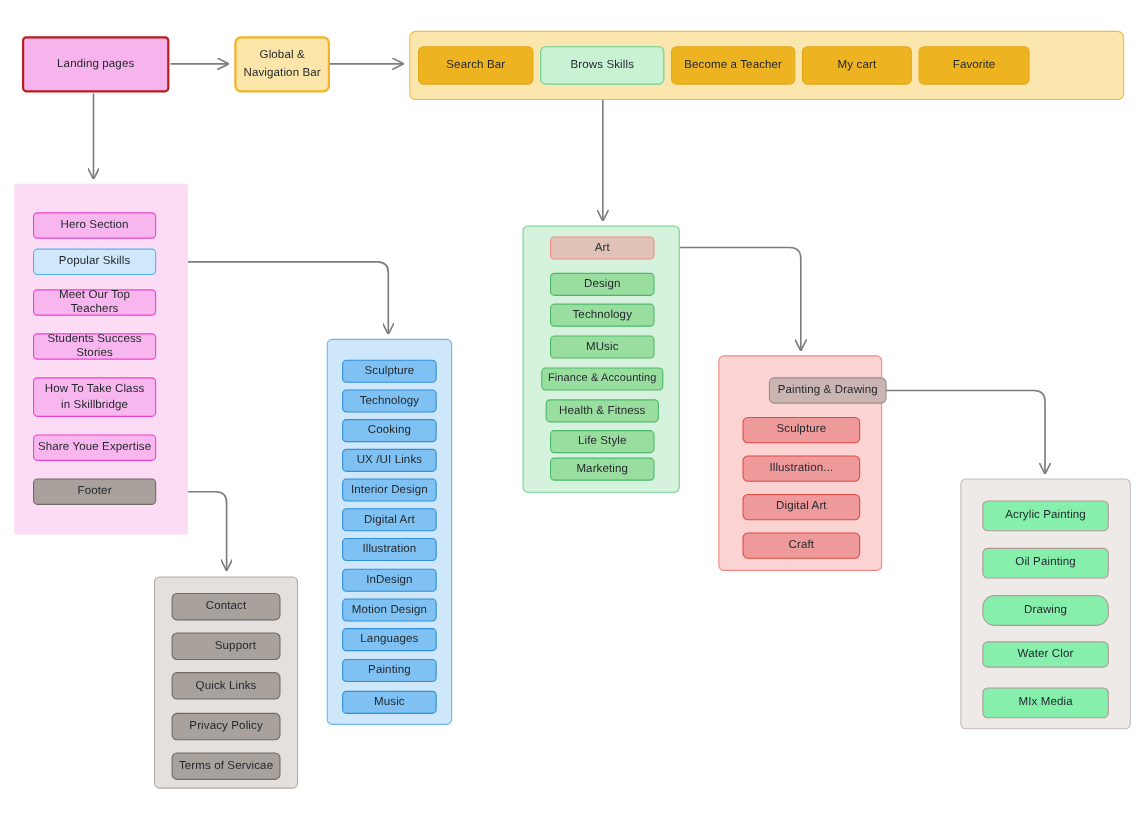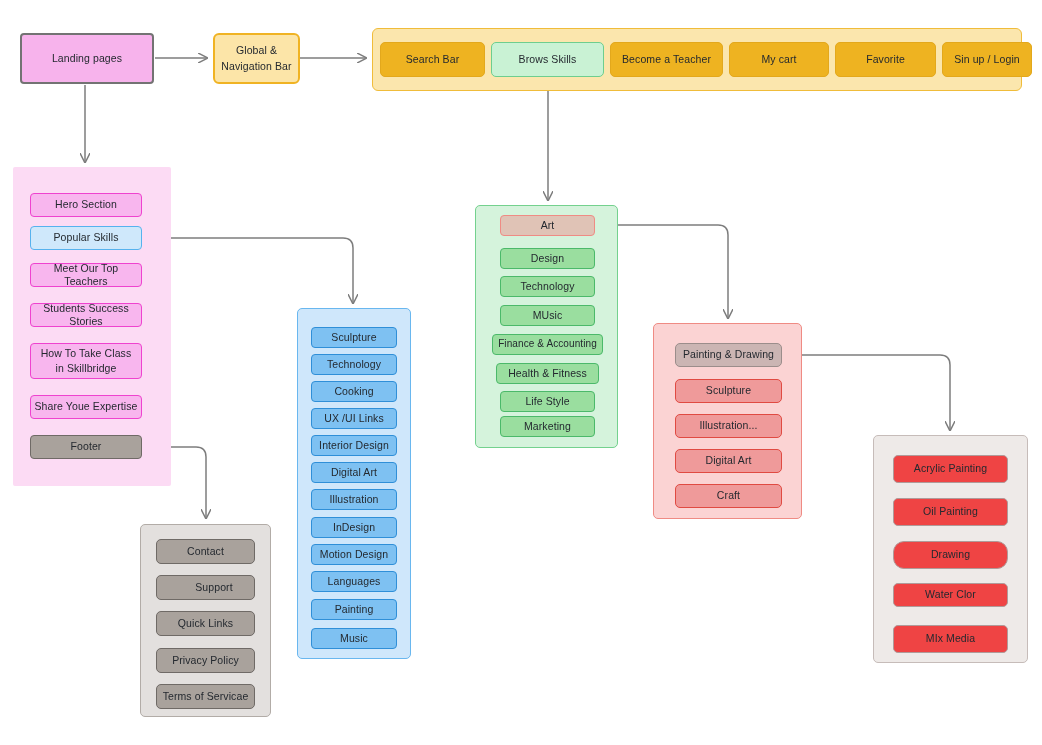--- a/index.html
+++ b/index.html
@@ -42,21 +42,21 @@
   }
   .container-box {
     position: absolute;
     box-sizing: border-box;
     border-radius: 6px;
   }
 
   
   .landing {
     background: #f7b3ec;
-    border: 2px solid #737373;
+    border: 2px solid #b91c1c;
     border-radius: 4px;
   }
   .globalnav {
     background: #fce5a8;
     border: 2px solid #f0b323;
     border-radius: 6px;
   }
   .navbar-container {
     background: #fbe6ad;
     border: 1.5px solid #f0bc3a;
@@ -139,30 +139,31 @@
     border-radius: 5px;
   }
   .red-item {
     background: #ef9a9a;
     border: 1.5px solid #e04a42;
     border-radius: 5px;
   }
   .red-item.highlight {
     background: #cbb5b3;
     border: 1.5px solid #9b8d8b;
+    margin-left: 24px;
   }
 
   
   .beige-container {
     background: #eeeae8;
     border: 1.5px solid #c6bcb9;
     border-radius: 5px;
   }
   .beige-item {
-    background: #ef4444;
+    background: #86efac;
     border: 1.5px solid #b09a99;
     border-radius: 5px;
   }
 </style>
 </head>
 <body>
 
 <div id="canvas">
 
   <svg id="connectors" viewBox="0 0 1042 745">
@@ -210,23 +211,20 @@
     </div>
     <div class="node nav-item" style="position:relative; flex:0 0 113px; height:35px;">
       <span>Become a Teacher</span>
     </div>
     <div class="node nav-item" style="position:relative; flex:0 0 100px; height:35px;">
       <span>My cart</span>
     </div>
     <div class="node nav-item" style="position:relative; flex:0 0 101px; height:35px;">
       <span>Favorite</span>
     </div>
-    <div class="node nav-item" style="position:relative; flex:0 0 90px; height:35px;">
-      <span>Sin up / Login</span>
-    </div>
   </div>
 
   <div class="container-box pink-container" style="left:13px; top:167px; width:158px; height:319px;"></div>
 
   <div class="node pink-item" style="left:30px; top:193px; width:112px; height:24px;">
     <span>Hero Section</span>
   </div>
   <div class="node pink-item alt-blue" style="left:30px; top:226px; width:112px; height:24px;">
     <span>Popular Skills</span>
   </div>

